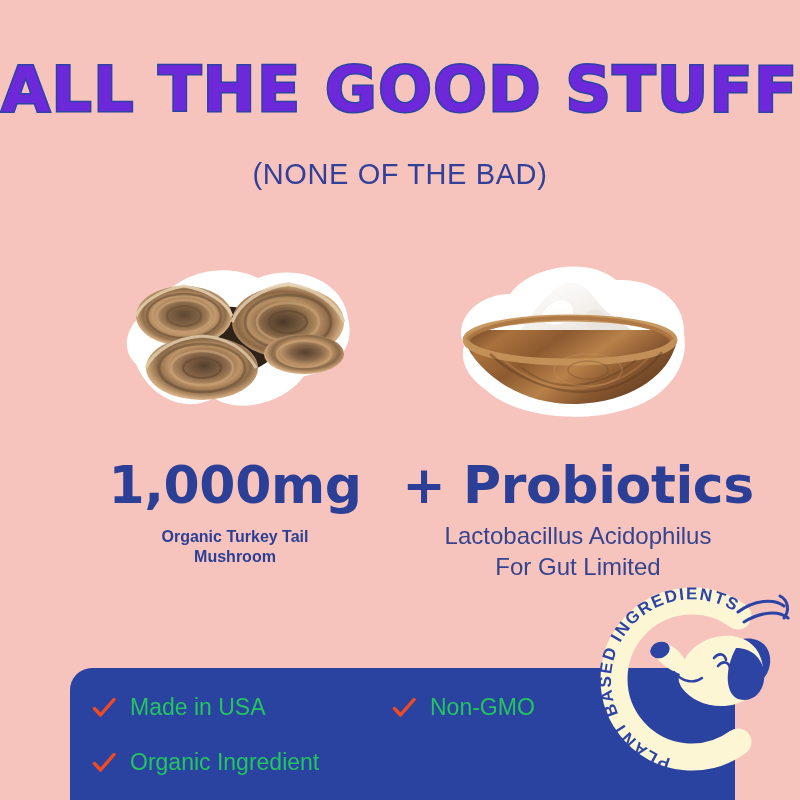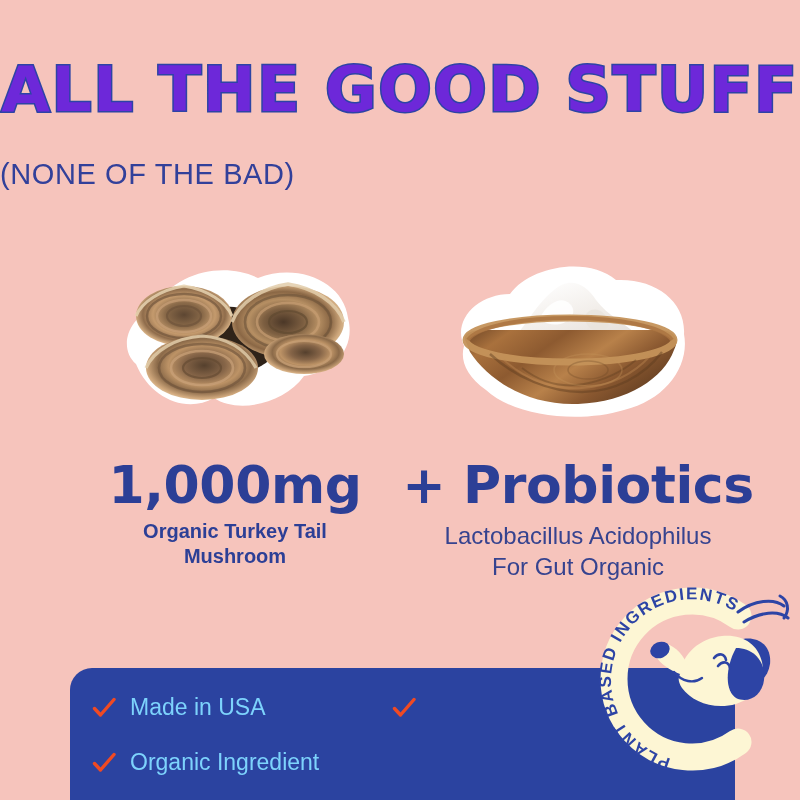--- a/index.html
+++ b/index.html
@@ -36,21 +36,21 @@
     color: #6d28d9;
     -webkit-text-stroke: 3px #2d44a5;
     paint-order: stroke fill;
     text-transform: uppercase;
   }
   .subhead {
     position: absolute;
     top: 158px;
     left: 0;
     width: 800px;
-    text-align: left;
+    text-align: center;
     font-family: "Liberation Sans", sans-serif;
     font-weight: normal;
     font-size: 29px;
     letter-spacing: 0.6px;
     color: #32409a;
     text-transform: uppercase;
   }
 
   
   .photo {
@@ -80,24 +80,24 @@
 
   .claim-title {
     font-family: "DejaVu Sans", sans-serif;
     font-weight: bold;
     font-size: 52px;
     line-height: 1.06;
     letter-spacing: -0.4px;
     color: #2c3f96;
   }
   .claim-sub-bold {
-    margin-top: 6px;
+    margin-top: 14px;
     font-family: "Liberation Sans", sans-serif;
     font-weight: bold;
-    font-size: 20px;
+    font-size: 16px;
     line-height: 1.25;
     color: #2c3f96;
   }
   .claim-sub-reg {
     margin-top: 7px;
     font-family: "Liberation Sans", sans-serif;
     font-weight: normal;
     font-size: 24px;
     line-height: 1.3;
     color: #36438f;
@@ -132,21 +132,21 @@
   }
   .check-icon {
     width: 24px;
     height: 24px;
     flex: none;
     display: block;
   }
   .feature-label {
     font-family: "Liberation Sans", sans-serif;
     font-size: 23px;
-    color: #7dd3fc;
+    color: #22c55e;
     white-space: nowrap;
     text-align: right;
   }
 
   
   .badge {
     position: absolute;
     left: 588px;
     top: 578px;
     width: 212px;
@@ -271,38 +271,39 @@
     <div class="claim-sub-bold">
       <div>Organic Turkey Tail</div>
       <div>Mushroom</div>
     </div>
   </div>
 
   <div class="claim-col claim-right">
     <div class="claim-title">+ Probiotics</div>
     <div class="claim-sub-reg">
       <div>Lactobacillus Acidophilus</div>
-      <div>For Gut Organic</div>
+      <div>For Gut Limited</div>
     </div>
   </div>
 
   <div class="feature-panel">
     <div class="feature-grid">
 
       <div class="feature-item">
         <svg class="check-icon" viewBox="0 0 24 24">
           <path d="M2.5 12.5 L8.5 19 L22 3.5" fill="none" stroke="#f04a23" stroke-width="3.4" stroke-linecap="round" stroke-linejoin="round"></path>
         </svg>
         <span class="feature-label">Made in USA</span>
       </div>
 
       <div class="feature-item">
         <svg class="check-icon" viewBox="0 0 24 24">
           <path d="M2.5 12.5 L8.5 19 L22 3.5" fill="none" stroke="#f04a23" stroke-width="3.4" stroke-linecap="round" stroke-linejoin="round"></path>
         </svg>
+        <span class="feature-label">Non-GMO</span>
       </div>
 
       <div class="feature-item">
         <svg class="check-icon" viewBox="0 0 24 24">
           <path d="M2.5 12.5 L8.5 19 L22 3.5" fill="none" stroke="#f04a23" stroke-width="3.4" stroke-linecap="round" stroke-linejoin="round"></path>
         </svg>
         <span class="feature-label">Organic Ingredient</span>
       </div>
 
 

